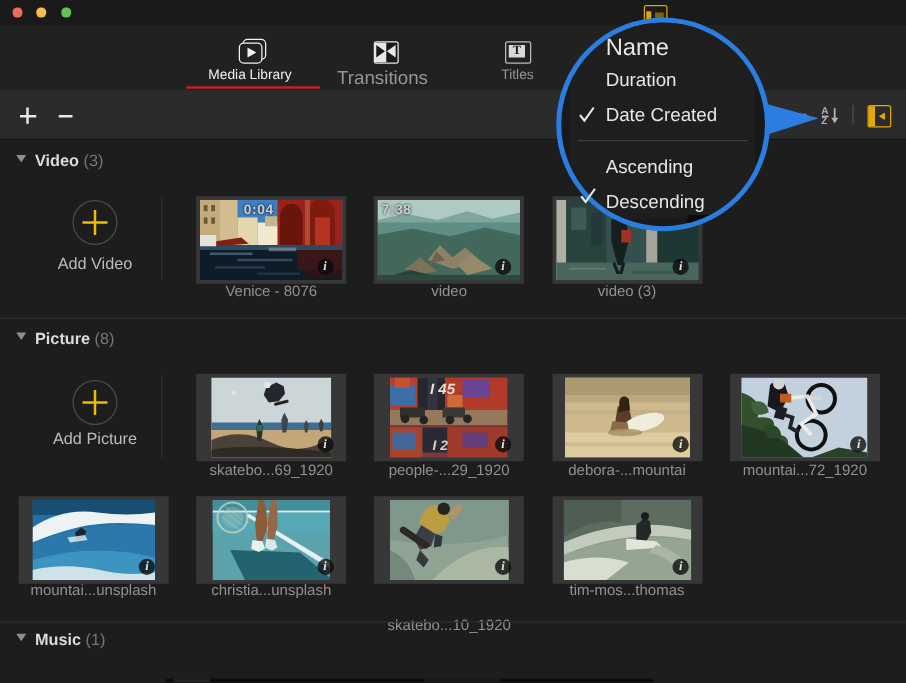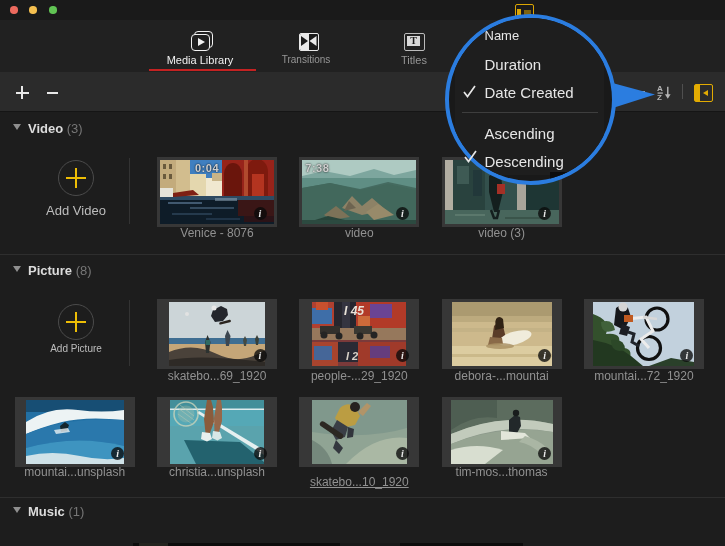--- a/index.html
+++ b/index.html
@@ -28,21 +28,21 @@
 <div class="abs" style="left:191px;top:33.5px;width:17px;height:15px;border:1.8px solid #f2f2f2;border-radius:4px;background:#212121;"></div>
 <div class="abs" style="left:197.5px;top:37.5px;width:0;height:0;border-top:4px solid transparent;border-bottom:4px solid transparent;border-left:7px solid #f2f2f2;"></div>
 <div class="abs" style="left:200px;top:54px;transform:translateX(-50%);color:#f0f0f0;font-size:11px;">Media Library</div>
 <div class="abs" style="left:149px;top:69px;width:107px;height:2.4px;background:#c42222;"></div>
 
 <div class="abs" style="left:299px;top:32.5px;width:18px;height:16px;border:1.4px solid #e8e8e8;border-radius:2px;background:#1a1a1a;overflow:hidden;">
   <div class="abs" style="left:0;top:0;width:9px;height:16px;background:#e8e8e8;"></div>
   <div class="abs" style="left:1px;top:2.5px;width:0;height:0;border-top:5.5px solid transparent;border-bottom:5.5px solid transparent;border-left:7.5px solid #1a1a1a;"></div>
   <div class="abs" style="left:16.5px;top:2.5px;width:0;height:0;border-top:5.5px solid transparent;border-bottom:5.5px solid transparent;border-right:7.5px solid #e8e8e8;transform:translateX(-7.5px);"></div>
 </div>
-<div class="abs" style="left:306px;top:54px;transform:translateX(-50%);color:#969696;font-size:10px;">Transitions</div>
+<div class="abs" style="left:306px;top:54px;transform:translateX(-50%);color:#969696;font-size:15px;">Transitions</div>
 
 <div class="abs" style="left:404px;top:32.5px;width:19px;height:16px;border:1.4px solid #bbbbbb;border-radius:2px;"></div>
 <div class="abs" style="left:407px;top:35.5px;width:13px;height:10px;background:#d8d8d8;color:#1a1a1a;font-size:10px;font-weight:bold;text-align:center;line-height:10px;font-family:'Liberation Serif',serif;">T</div>
 <div class="abs" style="left:414px;top:54px;transform:translateX(-50%);color:#969696;font-size:11px;">Titles</div>
 
 <div class="abs" style="left:0;top:72px;width:725px;height:39px;background:#2b2b2b;border-bottom:1px solid #151515;"></div>
 <div class="abs" style="left:15.5px;top:86px;width:13px;height:13px;">
   <div class="abs" style="left:0;top:5.5px;width:13px;height:2px;background:#e8e8e8;"></div>
   <div class="abs" style="left:5.5px;top:0;width:2px;height:13px;background:#e8e8e8;"></div>
 </div>
@@ -146,21 +146,21 @@
 <div class="cap" style="left:501.6px;top:226px;">video (3)</div>
 
 <div class="abs" style="left:0px;top:254px;width:725px;height:1px;background:#2e2e2e;"></div>
 
 <div class="hdrtri" style="left:13px;top:266px;"></div>
 <div class="hdr" style="left:28px;top:263px;">Picture <span>(8)</span></div>
 
 <div class="abs" style="left:58px;top:304px;width:34px;height:34px;border:1.5px solid #4b4b4b;border-radius:50%;"></div>
 <div class="abs" style="left:66px;top:320.8px;width:20px;height:2.6px;background:#edbd05;"></div>
 <div class="abs" style="left:74.7px;top:312px;width:2.6px;height:20px;background:#edbd05;"></div>
-<div class="abs" style="left:76px;top:343px;transform:translateX(-50%);color:#bdbdbd;font-size:10px;">Add Picture</div>
+<div class="abs" style="left:76px;top:343px;transform:translateX(-50%);color:#bdbdbd;font-size:13px;">Add Picture</div>
 <div class="abs" style="left:129px;top:300px;width:1px;height:66px;background:#333333;"></div>
 
 <div class="cell" style="left:157px;top:299px;">
  <svg class="img" style="left:12px;" width="96" height="64" viewBox="0 0 96 64">
   <rect width="96" height="64" fill="#ccd5d8"></rect>
   <rect x="0" y="36" width="96" height="6" fill="#3f6e92"></rect>
   <rect x="0" y="42" width="96" height="22" fill="#c5a678"></rect>
   <path d="M0,50 q24,-10 48,2 t48,-4 l0,16 -96,0 z" fill="#4a423a"></path>
   <path d="M0,58 q30,-6 96,2 l0,4 -96,0 z" fill="#2e2a26"></path>
   <path d="M44,8 l8,-4 6,3 1,6 -5,6 -8,1 -4,-6 z" fill="#23262c"></path>
@@ -293,21 +293,21 @@
   <path d="M28,8 q8,-7 15,-1 l5,9 -5,9 -13,3 -7,-10 z" fill="#bb9d42"></path>
   <circle cx="43" cy="7" r="5" fill="#262220"></circle>
   <path d="M25,20 l11,7 -3,10 -9,3 -5,-9 z" fill="#3a3e46"></path>
   <path d="M36,27 l6,2 -1,8 -6,1 z" fill="#31353c"></path>
   <rect x="6" y="27" width="27" height="5.5" rx="2.7" transform="rotate(34 19 30)" fill="#2c2822"></rect>
   <path d="M46,12 l9,-9 4,3 -8,10 z" fill="#b29468"></path>
   <path d="M24,40 l7,8 -4,6 -6,-6 z" fill="#33373e"></path>
  </svg>
  <div class="info" style="left:96.5px;top:50px;">i</div>
 </div>
-<div class="cap" style="left:359.3px;top:475px;text-decoration:underline;">skatebo...10_1920</div>
+<div class="cap" style="left:359.3px;top:493px;">skatebo...10_1920</div>
 
 <div class="cell" style="left:441.6px;top:397px;">
  <svg class="img" style="left:9px;" width="102" height="64" viewBox="0 0 102 64">
   <rect width="102" height="64" fill="#8d9a8c"></rect>
   <path d="M0,0 h102 v24 q-50,-12 -102,10 z" fill="#5c6c5e"></path>
   <path d="M0,0 h46 v18 q-24,-4 -46,12 z" fill="#4e5e52"></path>
   <path d="M0,34 q50,-22 102,-10 l0,8 q-50,-10 -102,12 z" fill="#c2cbbc"></path>
   <path d="M0,44 q50,-20 102,-12 v32 h-102 z" fill="#96a492"></path>
   <path d="M0,50 q26,-8 52,0 l-18,14 h-34 z" fill="#d8ded0"></path>
   <path d="M58,20 l6,-5 5,2 1,9 -5,9 -7,-2 z" fill="#22282a"></path>
@@ -336,21 +336,21 @@
   <polygon points="4,8 65,24.5 4,44" fill="#2b7de0"></polygon>
 </svg>
 
 <div class="abs" style="left:444.5px;top:13.5px;width:163px;height:163px;border-radius:50%;border:4.5px solid #2b7de0;background:#191919;overflow:hidden;">
 
   <div class="abs" style="left:6px;top:0;width:149px;height:157px;background:#1e1e1e;"></div>
 
   <div class="abs" style="left:0px;top:130px;width:9px;height:36px;background:#9a9a9a;"></div>
   <div class="abs" style="left:101px;top:154px;width:40px;height:12px;background:#0c0c0c;"></div>
 
-  <div class="abs" style="left:36px;top:10px;color:#e6e6e6;font-size:13px;">Name</div>
+  <div class="abs" style="left:36px;top:10px;color:#e6e6e6;font-size:19px;">Name</div>
   <div class="abs" style="left:36px;top:38px;color:#e6e6e6;font-size:15px;">Duration</div>
   <div class="abs" style="left:36px;top:66px;color:#e6e6e6;font-size:15px;">Date Created</div>
   <svg class="abs" style="left:13px;top:67px;" width="15" height="13" viewBox="0 0 15 13">
       <polyline points="2,7 5.5,11.5 13,1" fill="none" stroke="#e6e6e6" stroke-width="1.7"></polyline>
     </svg>
   <div class="abs" style="left:13px;top:94px;width:136px;height:1px;background:#3e3e3e;"></div>
   <div class="abs" style="left:36px;top:107px;color:#e6e6e6;font-size:15px;">Ascending</div>
   <div class="abs" style="left:36px;top:135px;color:#e6e6e6;font-size:15px;">Descending</div>
 </div>
 <svg class="abs" style="left:463px;top:150px;" width="15" height="13" viewBox="0 0 15 13">

